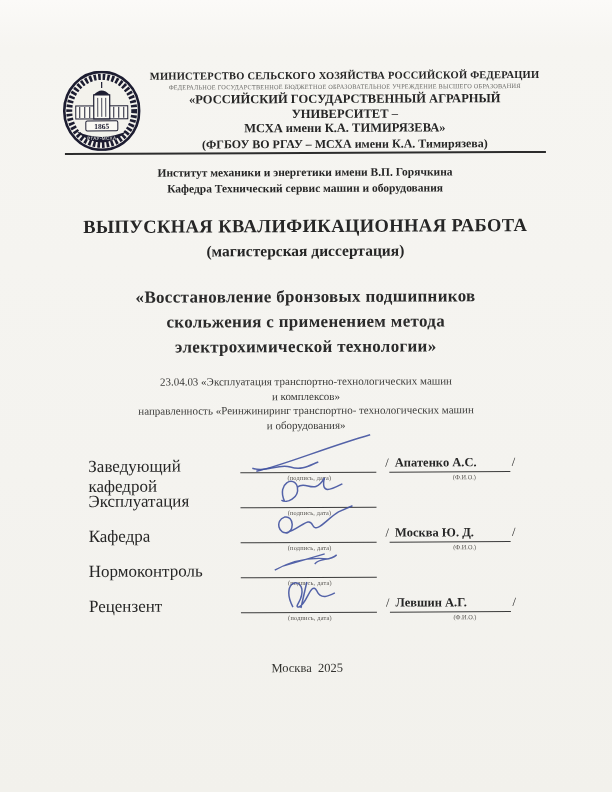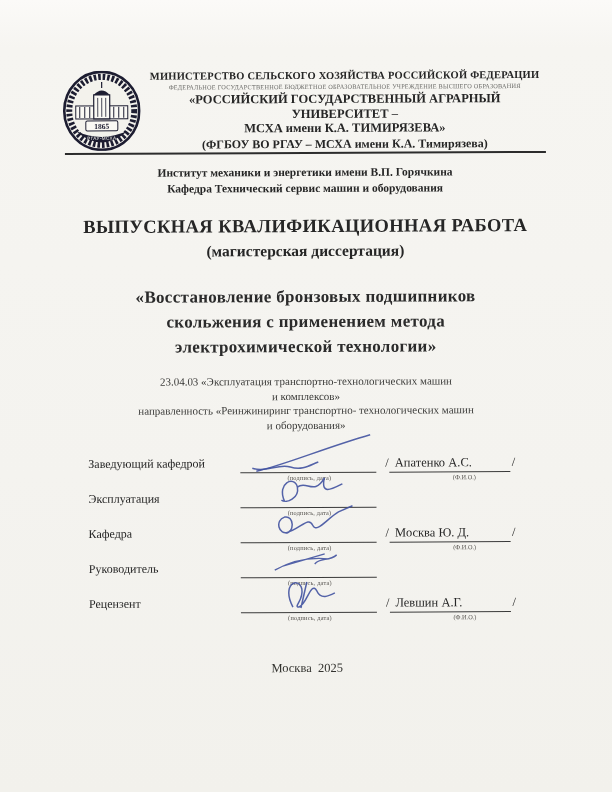--- a/index.html
+++ b/index.html
@@ -33,28 +33,28 @@
   .wt2{font-weight:bold;font-size:15.5px;margin-top:5px;}
   
   .thesis{position:absolute;top:284px;left:0;width:100%;text-align:center;line-height:25px;}
   .thesis div{font-weight:bold;font-size:17px;letter-spacing:.3px;color:#2b2b2b;}
   
   .program{position:absolute;top:374px;left:0;width:100%;text-align:center;line-height:14.5px;color:#3c3c3a;}
   .program div{font-size:11px;}
   
   .sig-table{position:absolute;top:450px;left:88px;width:478px;}
   .sig-row{position:relative;height:35px;display:flex;}
-  .sig-role{flex:0 0 152px;font-size:12px;padding-top:6px;}
+  .sig-role{flex:0 0 152px;font-size:17px;padding-top:6px;}
   .sig-mid{flex:0 0 138px;position:relative;}
   .sig-line{position:absolute;left:0;right:2px;top:22px;border-top:1.2px solid #3a3a3a;}
   .sig-ink{position:absolute;left:8px;top:-16px;width:124px;height:40px;pointer-events:none;}
   .sig-cap{position:absolute;top:23.5px;left:0;width:100%;text-align:center;font-size:6.3px;color:#55524e;letter-spacing:.2px;}
   .sig-name-col{flex:1;position:relative;padding-left:7px;padding-top:6px;font-size:12.5px;white-space:nowrap;}
   .slash{display:inline-block;}
-  .name-line{display:inline-block;width:116px;border-bottom:1.2px solid #3a3a3a;padding:0 0 1px 5px;margin:0 1px;}
+  .name-line{display:inline-block;width:116px;border-bottom:1.2px solid #3a3a3a;padding:0 0 1px 5px;margin:0 1px;font-weight:bold;}
   .name-cap{position:absolute;top:23.5px;left:28px;width:116px;text-align:center;font-size:6.3px;color:#55524e;}
   
   .footer{position:absolute;top:661px;left:0;width:100%;text-align:center;font-size:12.5px;white-space:pre;color:#33332f;}
 </style>
 </head>
 <body>
 
 <div class="page">
  <div class="content">
 
@@ -157,21 +157,21 @@
         <div class="sig-line"></div>
         <div class="sig-cap">(подпись, дата)</div>
       </div>
       <div class="sig-name-col">
         <span class="slash">/</span><span class="name-line">Москва Ю. Д.</span><span class="slash">/</span>
         <div class="name-cap">(Ф.И.О.)</div>
       </div>
     </div>
 
     <div class="sig-row">
-      <div class="sig-role">Руководитель</div>
+      <div class="sig-role">Нормоконтроль</div>
       <div class="sig-mid">
         <svg class="sig-ink" viewBox="0 0 124 40">
           <path d="M26,31 C42,22 62,18 80,20 M34,27 L76,15 M66,25 C72,18 80,23 88,16" fill="none" stroke="#4152a0" stroke-width="1.4" opacity=".9"></path>
         </svg>
         <div class="sig-line"></div>
         <div class="sig-cap">(подпись, дата)</div>
       </div>
     </div>
 
     <div class="sig-row">

